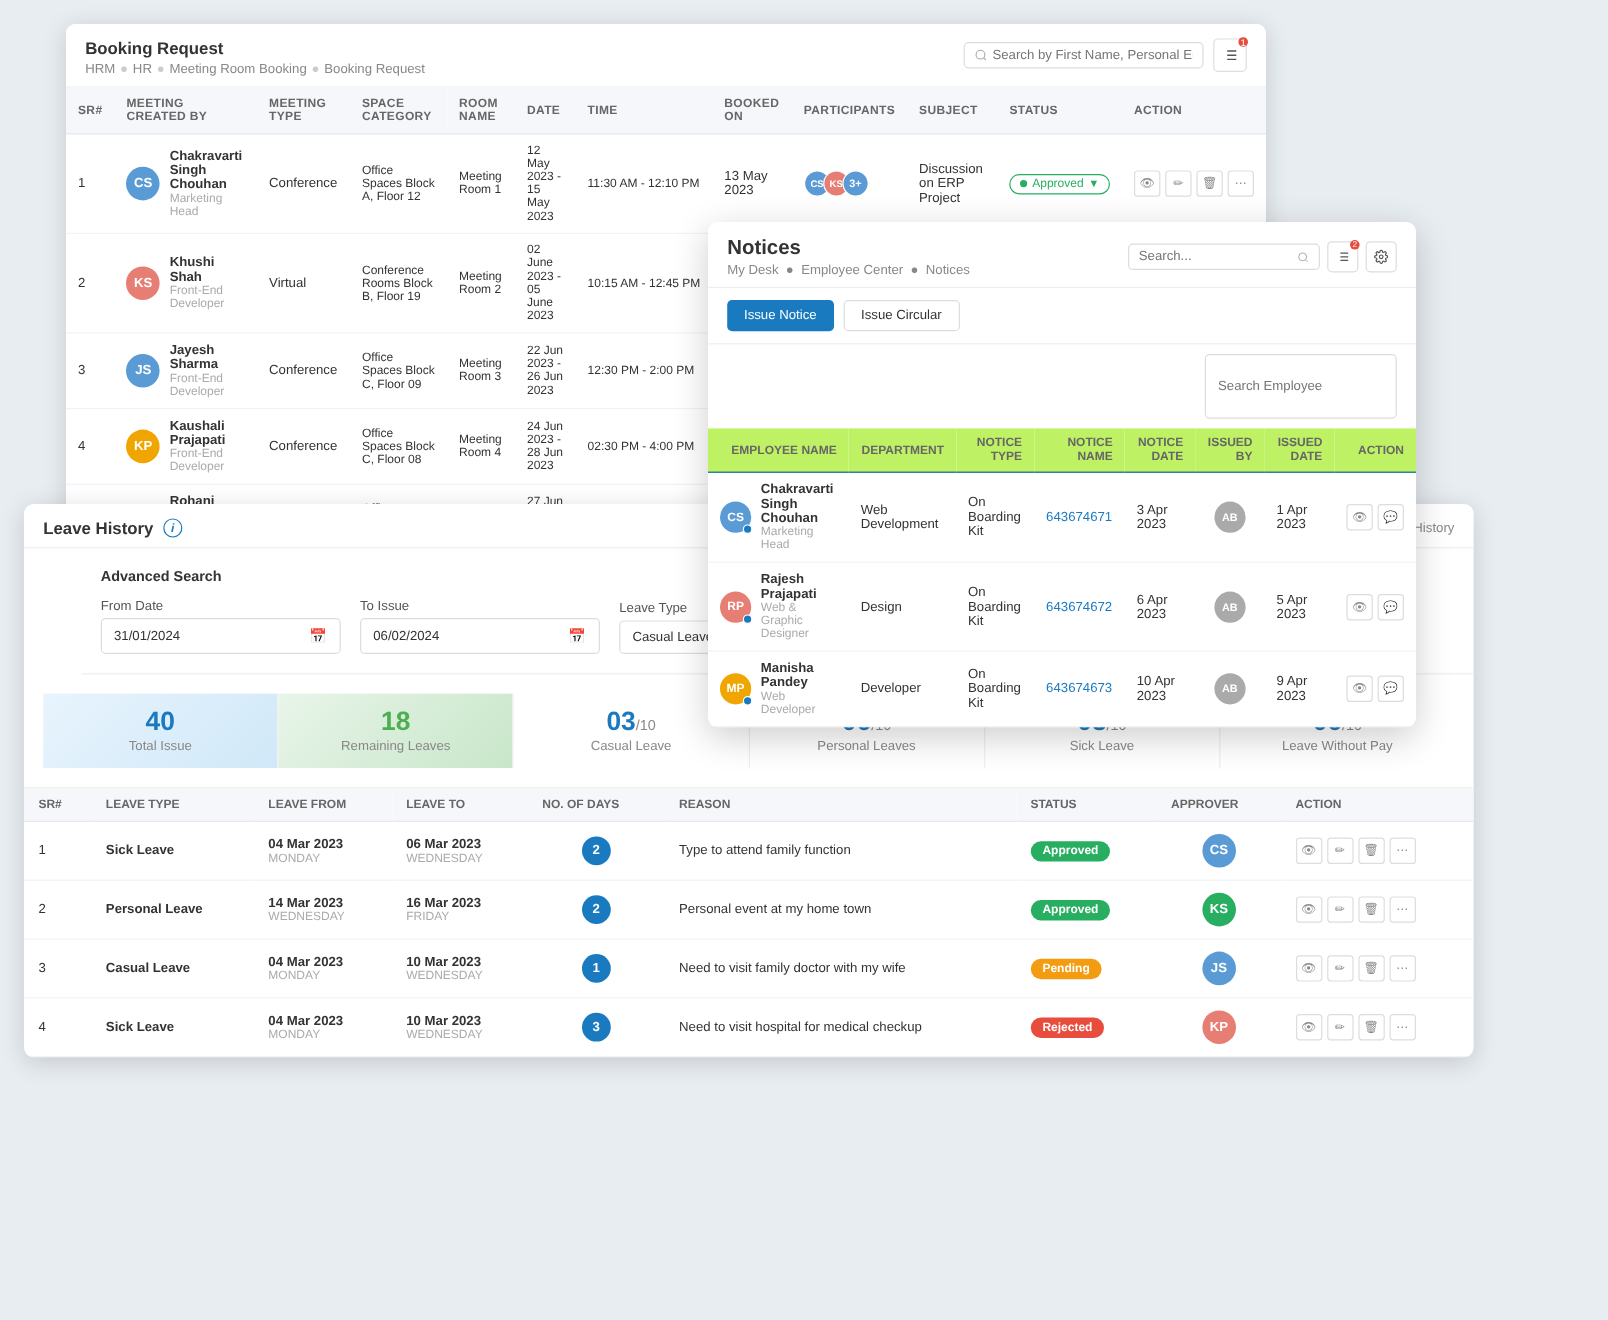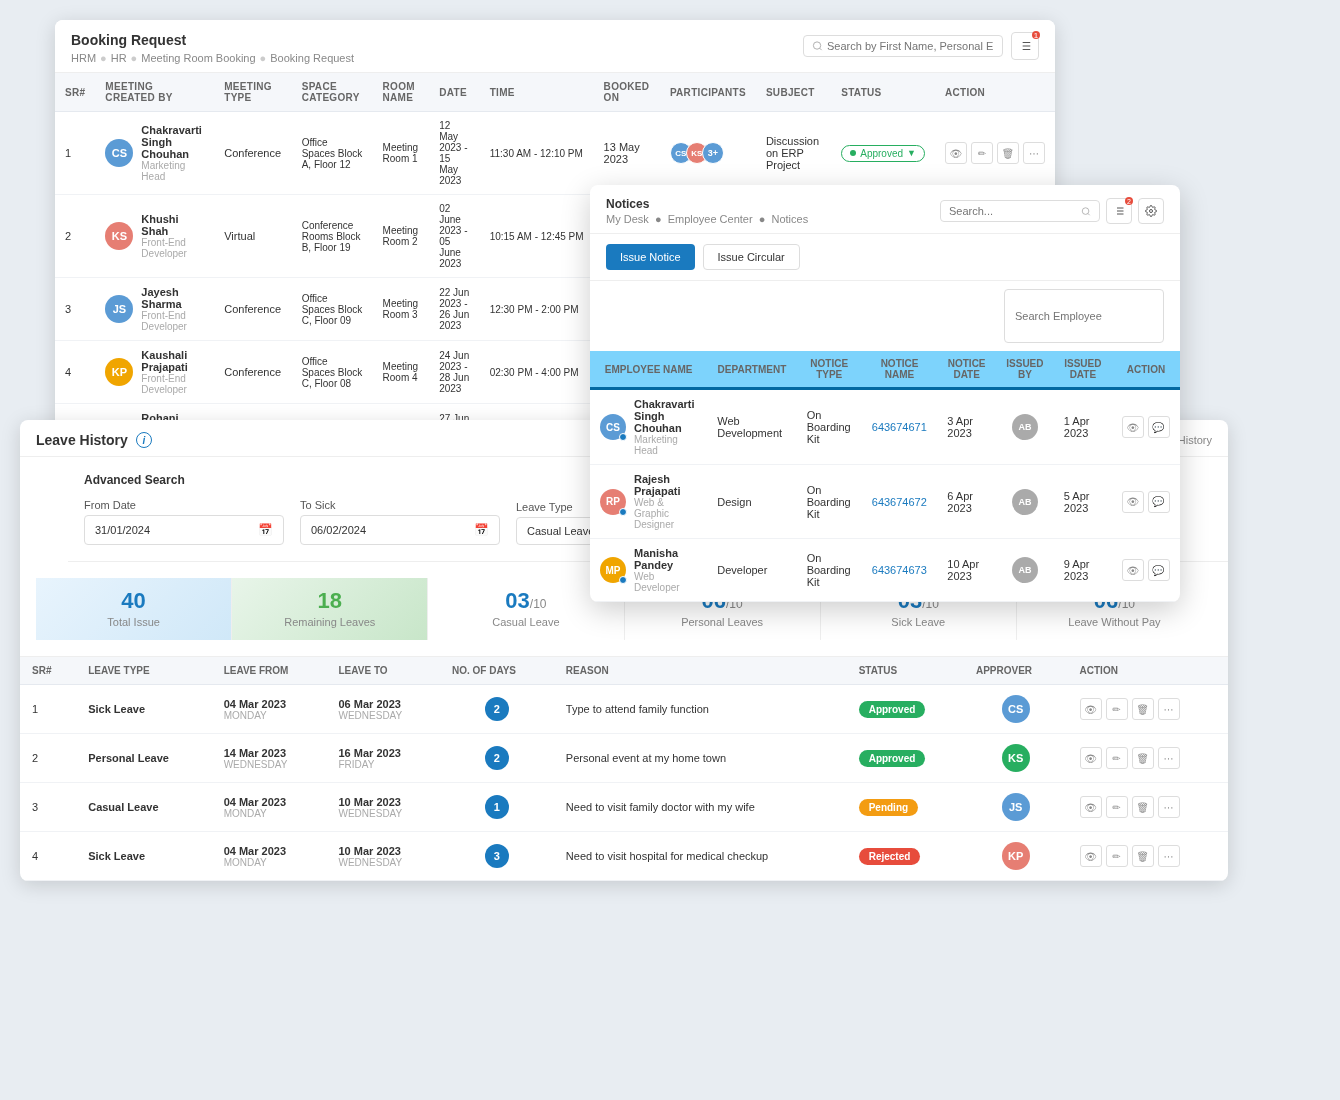--- a/index.html
+++ b/index.html
@@ -219,21 +219,21 @@
       overflow: hidden;
     }
     .popup-header {
       padding: 12px 16px 8px;
       border-bottom: 1px solid #eee;
       display: flex;
       align-items: center;
       justify-content: space-between;
     }
     .popup-title {
-      font-size: 12px;
+      font-size: 17px;
       font-weight: 600;
     }
     .popup-breadcrumb {
       font-size: 11px;
       color: #888;
       margin-top: 2px;
     }
     .popup-search {
       border: 1px solid #ddd;
       border-radius: 4px;
@@ -289,28 +289,28 @@
       outline: none;
       color: #aaa;
     }
 
     .notices-table {
       width: 100%;
       border-collapse: collapse;
       font-size: 11px;
     }
     .notices-table th {
-      background: #7dd3fc;
+      background: #bef264;
       padding: 7px 10px;
-      text-align: center;
+      text-align: right;
       font-size: 10px;
       font-weight: 600;
       color: #666;
       text-transform: uppercase;
-      border-bottom: 3px solid #0369a1;
+      border-bottom: 1px solid #0369a1;
     }
     .notices-table td {
       padding: 8px 10px;
       border-bottom: 1px solid #f0f2f5;
       vertical-align: middle;
     }
     .link-blue { color: #1a7abf; text-decoration: none; }
 
     
     .leave-window {
@@ -944,21 +944,21 @@
     <div class="advanced-search-title">Advanced Search</div>
     <div class="search-fields">
       <div class="field-group">
         <label class="field-label">From Date</label>
         <div class="date-input">
           <span>31/01/2024</span>
           <span class="date-icon">📅</span>
         </div>
       </div>
       <div class="field-group">
-        <label class="field-label">To Sick</label>
+        <label class="field-label">To Issue</label>
         <div class="date-input">
           <span>06/02/2024</span>
           <span class="date-icon">📅</span>
         </div>
       </div>
       <div class="field-group">
         <label class="field-label">Leave Type</label>
         <div class="select-input">
           <span>Casual Leave</span>
           <svg width="10" height="10" viewBox="0 0 24 24" fill="none" stroke="#aaa" stroke-width="2">

